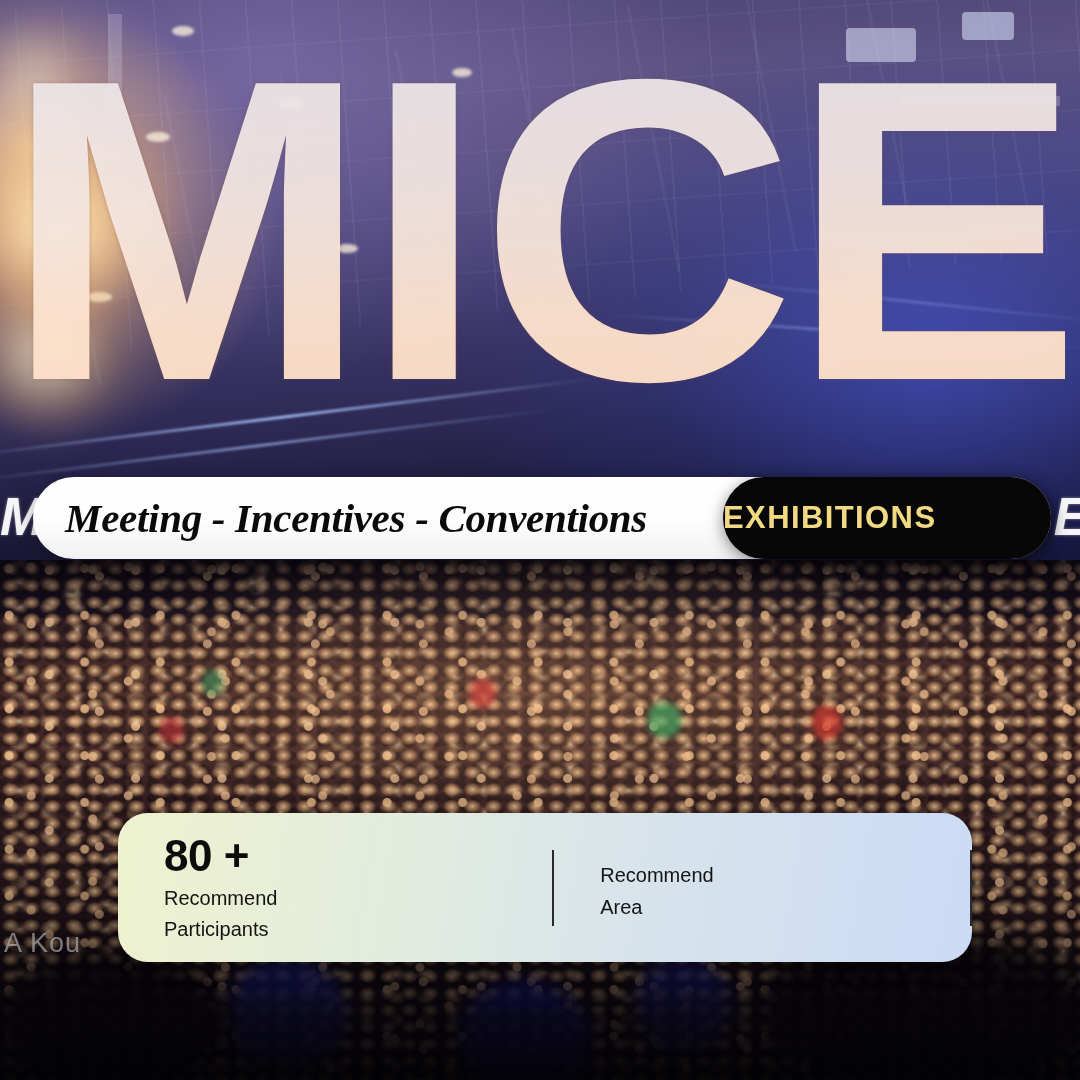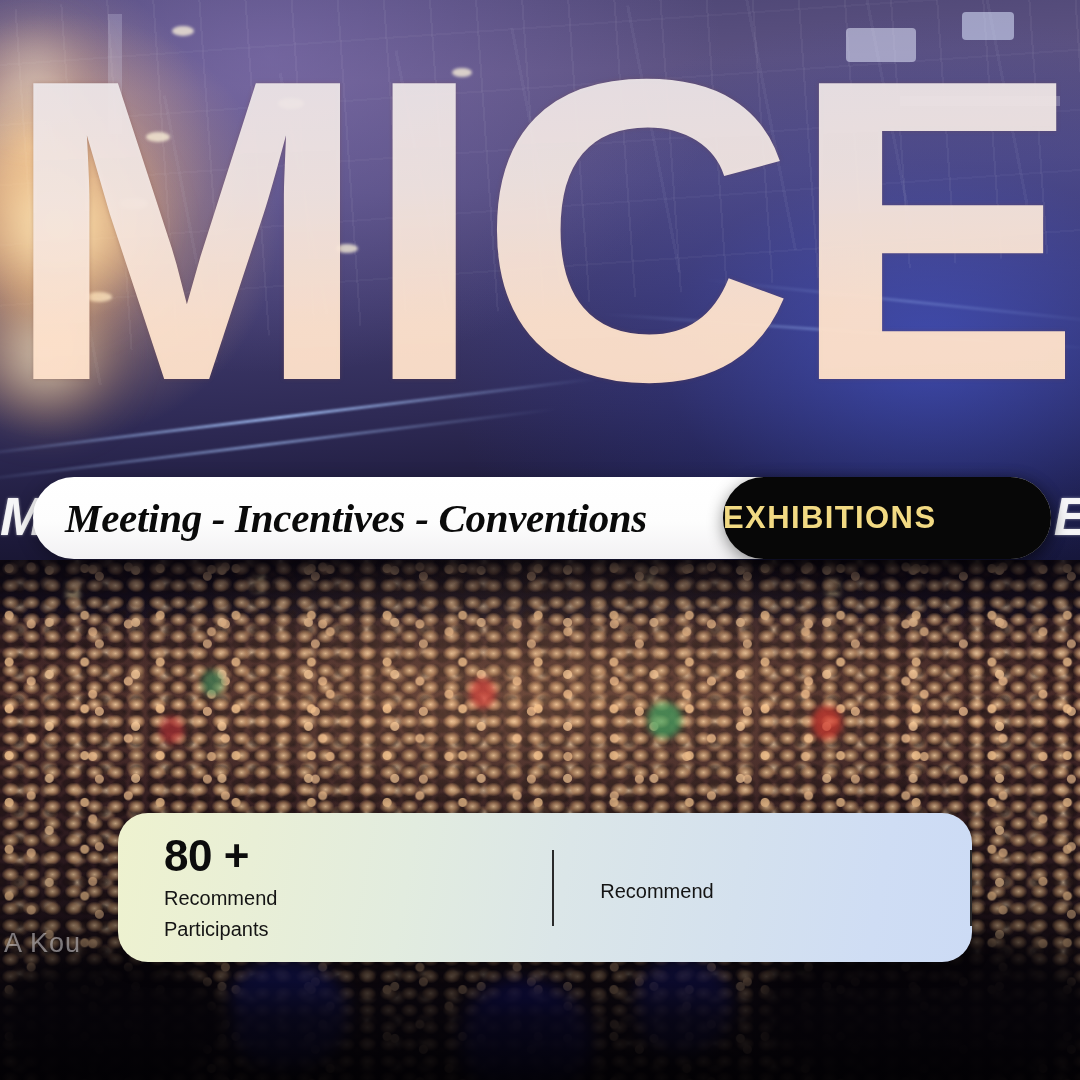--- a/index.html
+++ b/index.html
@@ -218,19 +218,20 @@
 
   <div class="stats">
     <div class="stat">
       <div class="stat-num">80 +</div>
       <div class="stat-lbl">Recommend</div>
       <div class="stat-lbl">Participants</div>
     </div>
     <div class="vdiv"></div>
     <div class="stat">
       <div class="stat-lbl">Recommend</div>
+      <div class="stat-lbl">Area</div>
     </div>
     <div class="vdiv"></div>
   </div>
 
   <div class="watermark">A Kou</div>
 
 </div>
 
 </body></html>

